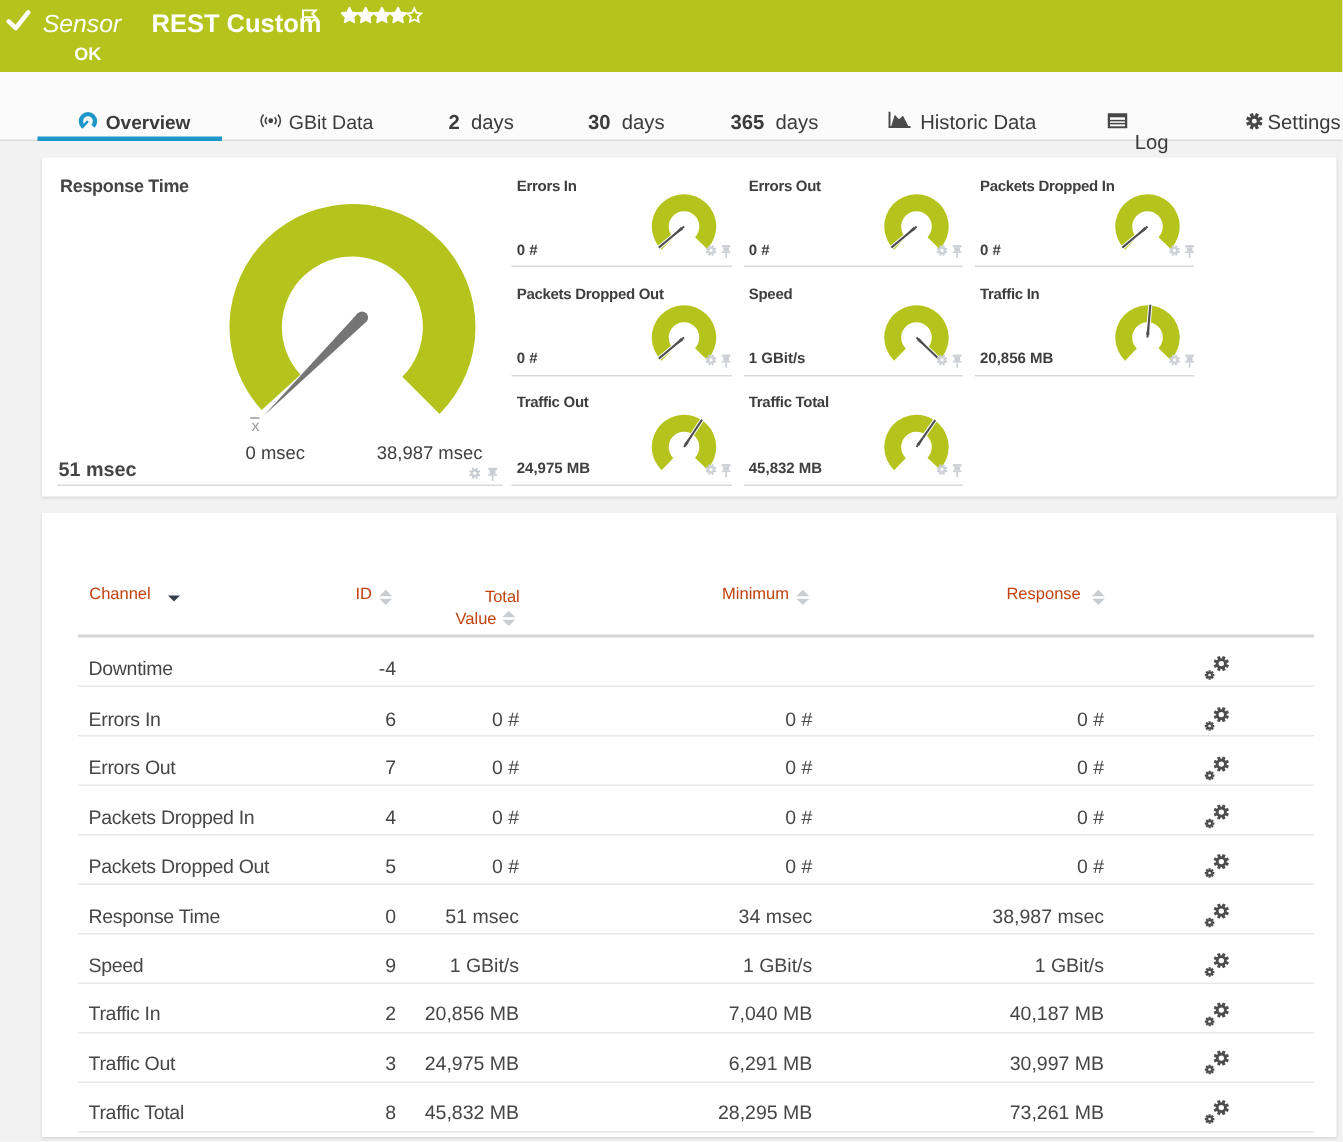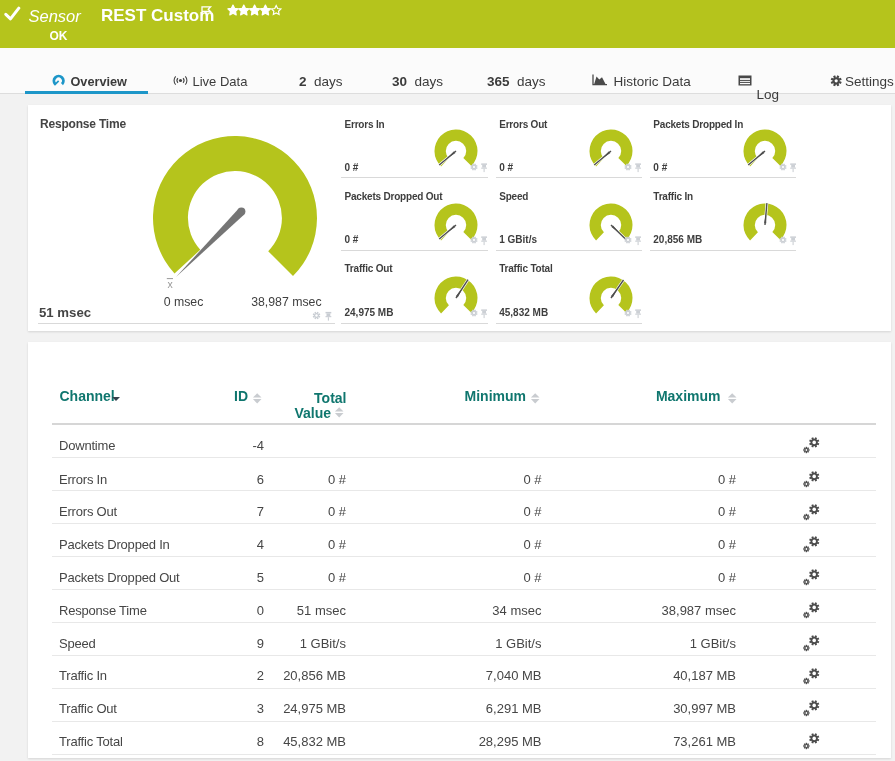--- a/index.html
+++ b/index.html
@@ -3,21 +3,21 @@
 *{margin:0;padding:0;box-sizing:border-box}
 body{font-family:"Liberation Sans",sans-serif;background:#f2f2f2}
 .page{position:relative;width:895px;height:761px;overflow:hidden;background:#f2f2f2}
 .abs{position:absolute}
 .glabel{position:absolute;font-size:10px;font-weight:bold;color:#3e3e3e;white-space:nowrap;letter-spacing:-0.2px}
 .gvalue{position:absolute;font-size:10px;font-weight:bold;color:#3e3e3e;white-space:nowrap}
 .cellborder{position:absolute;height:1px;background:#d9d9d9}
 .rowborder{position:absolute;left:52px;width:824px;height:1px;background:#e8e8e8}
 .tname{position:absolute;font-size:13px;color:#464646;line-height:15px;white-space:nowrap;letter-spacing:-0.2px}
 .tval{position:absolute;font-size:13px;color:#464646;line-height:15px;white-space:nowrap;text-align:right}
-.th{position:absolute;font-size:14px;font-weight:bold;color:#0f766e;line-height:15px;white-space:nowrap}
+.th{position:absolute;font-size:11px;font-weight:normal;color:#c2410c;line-height:15px;white-space:nowrap}
 .tab{position:absolute;font-size:13.5px;color:#3b3b3b;line-height:14px;white-space:nowrap}
 </style></head><body>
 <div class="page">
 <div class="abs" style="left:0;top:0;width:895px;height:48px;background:#b5c41c"></div>
 <svg class="abs" style="left:4px;top:6px" width="18" height="16">
       <polyline points="1.8,8.3 6.5,12.8 14.8,2.2" fill="none" stroke="#fff" stroke-width="3" stroke-linecap="round" stroke-linejoin="round"></polyline>
     </svg>
 <div class="abs" style="left:28.5px;top:6.5px;font-size:16.5px;font-style:italic;color:#fff">Sensor</div>
 <div class="abs" style="left:101px;top:6px;font-size:17px;font-weight:bold;color:#fff">REST Custom</div>
 <svg class="abs" style="left:201px;top:6px" width="12" height="10">
@@ -38,21 +38,21 @@
       <line x1="7.65" y1="6.8" x2="3.4" y2="11.2" stroke="#1d96c8" stroke-width="1.7"></line>
     </svg>
 <div class="tab" style="left:70.5px;top:75px;font-weight:bold;font-size:12.7px">Overview</div>
 <svg class="abs" style="left:173px;top:75px" width="15" height="11">
       <circle cx="7.5" cy="5.5" r="1.6" fill="#444"></circle>
       <path d="M4.9,3.2 A3.5,3.5 0 0 0 4.9,7.8" fill="none" stroke="#444" stroke-width="1.1"></path>
       <path d="M2.7,1.4 A6,6 0 0 0 2.7,9.6" fill="none" stroke="#444" stroke-width="1.1"></path>
       <path d="M10.1,3.2 A3.5,3.5 0 0 1 10.1,7.8" fill="none" stroke="#444" stroke-width="1.1"></path>
       <path d="M12.3,1.4 A6,6 0 0 1 12.3,9.6" fill="none" stroke="#444" stroke-width="1.1"></path>
     </svg>
-<div class="tab" style="left:192.5px;top:75px;font-size:13px">Live Data</div>
+<div class="tab" style="left:192.5px;top:75px;font-size:13px">GBit Data</div>
 <div class="tab" style="left:299px;top:75px"><b>2</b>&nbsp; days</div>
 <div class="tab" style="left:392px;top:75px"><b>30</b>&nbsp; days</div>
 <div class="tab" style="left:487px;top:75px"><b>365</b>&nbsp; days</div>
 <svg class="abs" style="left:592px;top:74px" width="16" height="12">
       <path d="M1,0.5 V10.7 H15" fill="none" stroke="#4a4a4a" stroke-width="1.3"></path>
       <path d="M2.2,10 L4.5,2.5 7.3,5.5 10,3.2 13.5,10 Z" fill="#4a4a4a"></path>
     </svg>
 <div class="tab" style="left:613.5px;top:75px">Historic Data</div>
 <svg class="abs" style="left:738px;top:75px" width="14" height="11">
       <rect x="0.5" y="0.5" width="13" height="10" fill="#474747"></rect>
@@ -304,21 +304,21 @@
       <rect x="15.55" y="9.70" width="1.1" height="3.4" fill="#ccd0d5"></rect>
     </svg>
 <div class="cellborder" style="left:495.7px;top:322.8px;width:146.6px"></div>
 <div class="abs" style="left:28px;top:341.5px;width:863px;height:416px;background:#fff;box-shadow:0 1px 2px rgba(0,0,0,0.12)"></div>
 <div class="th" style="left:59.5px;top:388.8px">Channel</div>
 <div class="abs" style="left:112.4px;top:396.7px;width:0;height:0;border-left:4.3px solid transparent;border-right:4.3px solid transparent;border-top:4.8px solid #36404c"></div>
 <div class="th" style="right:647px;top:388.8px">ID</div>
 <div class="th" style="right:548.5px;top:390.9px">Total</div>
 <div class="th" style="right:564px;top:406.2px">Value</div>
 <div class="th" style="right:369px;top:388.8px">Minimum</div>
-<div class="th" style="right:174.5px;top:388.8px">Maximum</div>
+<div class="th" style="right:174.5px;top:388.8px">Response</div>
 <svg class="abs" style="left:252px;top:392.8px" width="11" height="11">
       <polygon points="5.2,0.2 0.9,4.5 9.5,4.5" fill="#c9ccd0"></polygon>
       <polygon points="0.9,6.1 9.5,6.1 5.2,10.4" fill="#c9ccd0"></polygon>
     </svg>
 <svg class="abs" style="left:334px;top:407.2px" width="11" height="11">
       <polygon points="5.2,0.2 0.9,4.5 9.5,4.5" fill="#c9ccd0"></polygon>
       <polygon points="0.9,6.1 9.5,6.1 5.2,10.4" fill="#c9ccd0"></polygon>
     </svg>
 <svg class="abs" style="left:529.5px;top:392.8px" width="11" height="11">
       <polygon points="5.2,0.2 0.9,4.5 9.5,4.5" fill="#c9ccd0"></polygon>

